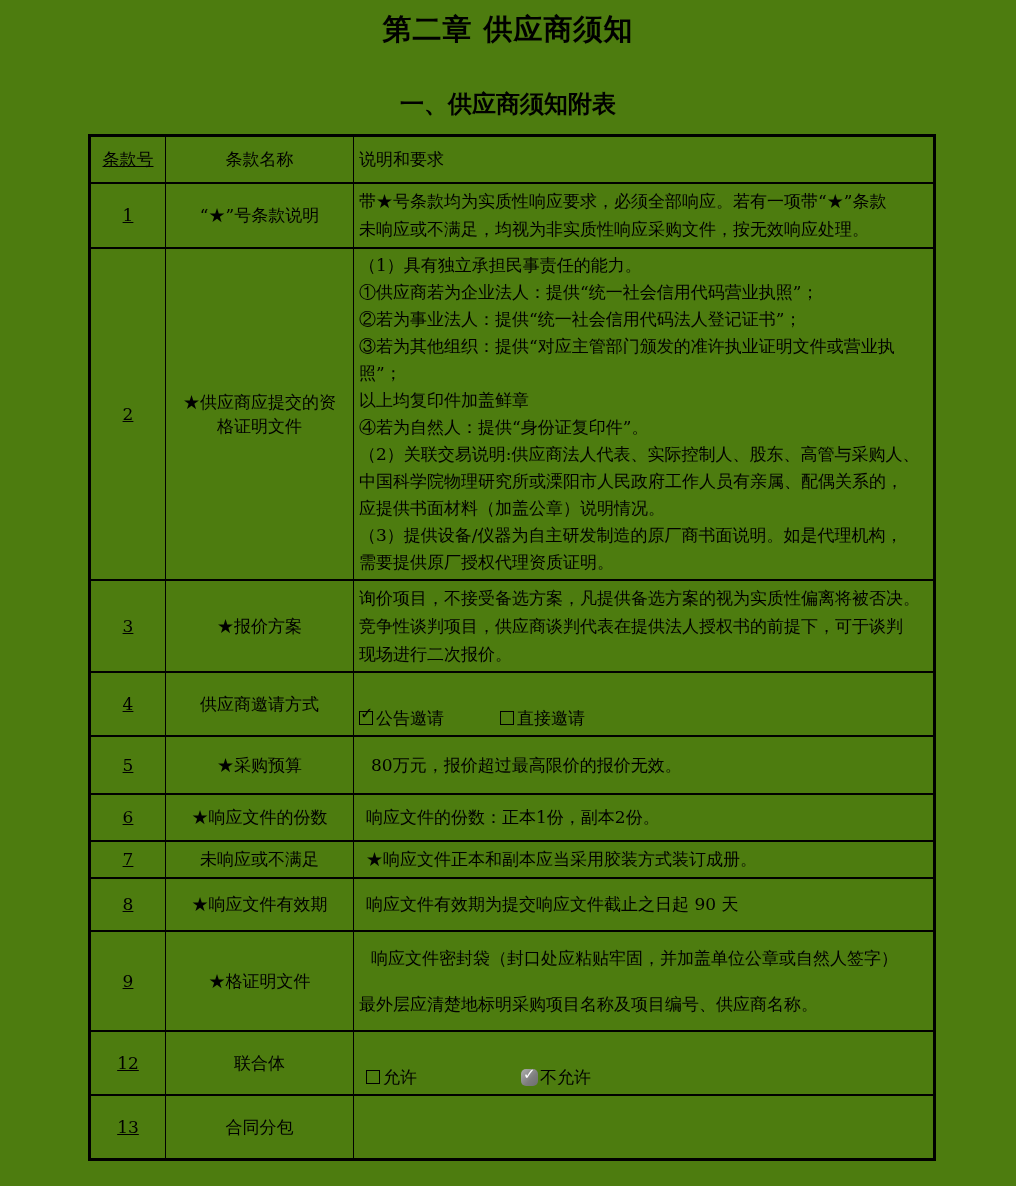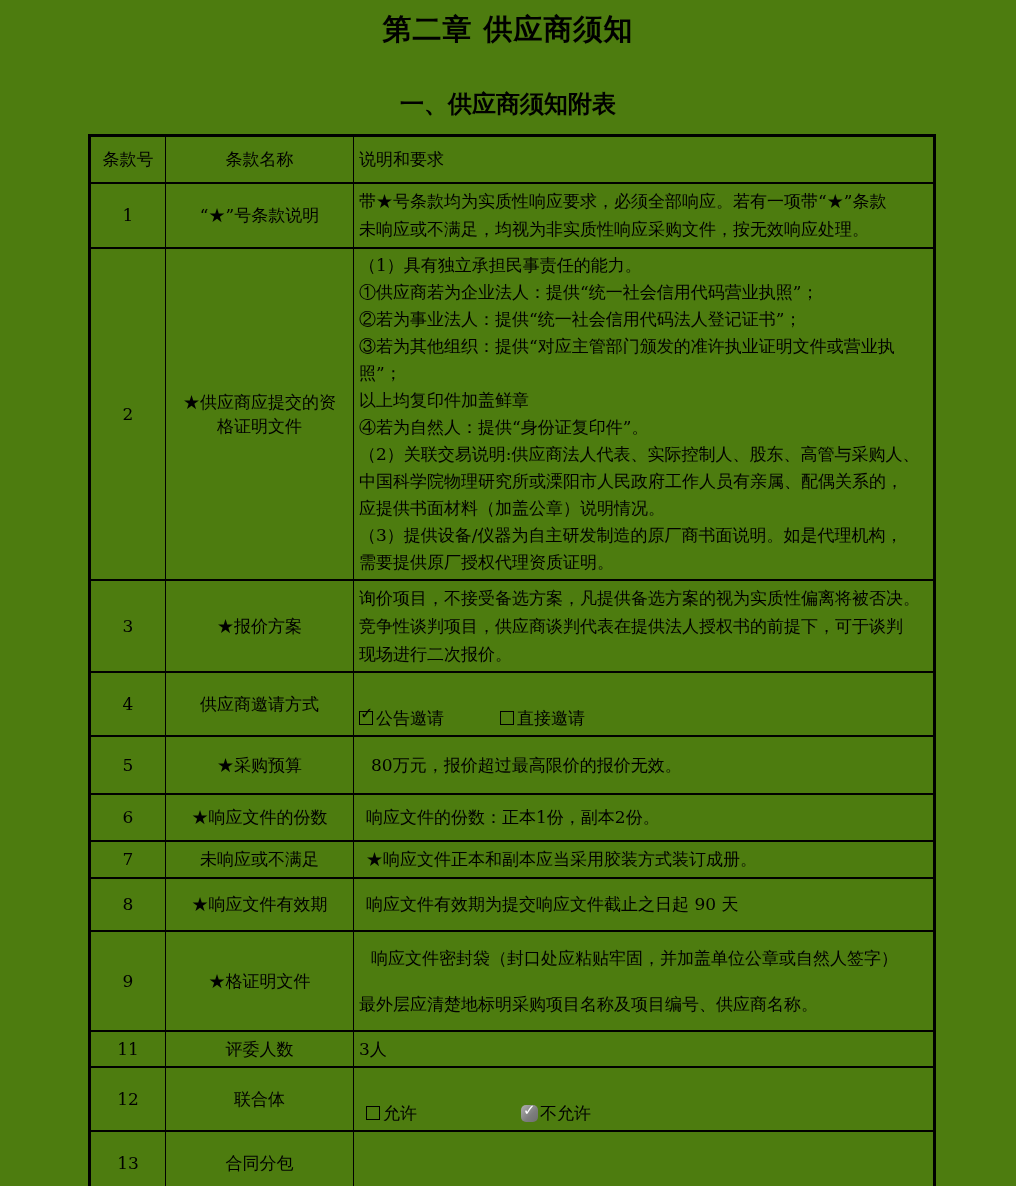--- a/index.html
+++ b/index.html
@@ -38,21 +38,21 @@
   col.c-desc { width: 581px; }
 
   td, th {
     border: 1px solid #000;
     border-top-width: 2px;
     border-bottom-width: 2px;
     vertical-align: middle;
     font-weight: normal;
     white-space: pre-line;
   }
-  .cell-no   { text-align: center; }
+  .cell-no   { text-align: center; text-decoration: underline; }
   .cell-name { text-align: center; line-height: 24px; }
   .cell-desc { text-align: left; padding: 3px 4px 3px 5px; line-height: 28px; }
 
   tr.hdr  { height: 47px; }
   tr.r1   { height: 65px; }
   tr.r2   { height: 323px; }
   tr.r3   { height: 85px; }
   tr.r4   { height: 49px; }
   tr.r5   { height: 58px; }
   tr.r6   { height: 47px; }
@@ -200,25 +200,20 @@
     </tr>
 
     <tr class="r9">
       <td class="cell-no">9</td>
       <td class="cell-name">★格证明文件</td>
       <td class="cell-desc lh36 ind">响应文件密封袋（封口处应粘贴牢固，并加盖单位公章或自然人签字）
 最外层应清楚地标明采购项目名称及项目编号、供应商名称。</td>
     </tr>
 
 
-    <tr class="r11">
-      <td class="cell-no">11</td>
-      <td class="cell-name">评委人数</td>
-      <td class="cell-desc center">3人</td>
-    </tr>
 
     <tr class="r12">
       <td class="cell-no">12</td>
       <td class="cell-name">联合体</td>
       <td class="cell-desc pl10">
         <span class="cb"></span><span>允许</span><span class="cbg gap104"><span class="tick">✓</span></span><span>不允许</span>
       </td>
     </tr>
 
     <tr class="r13">

